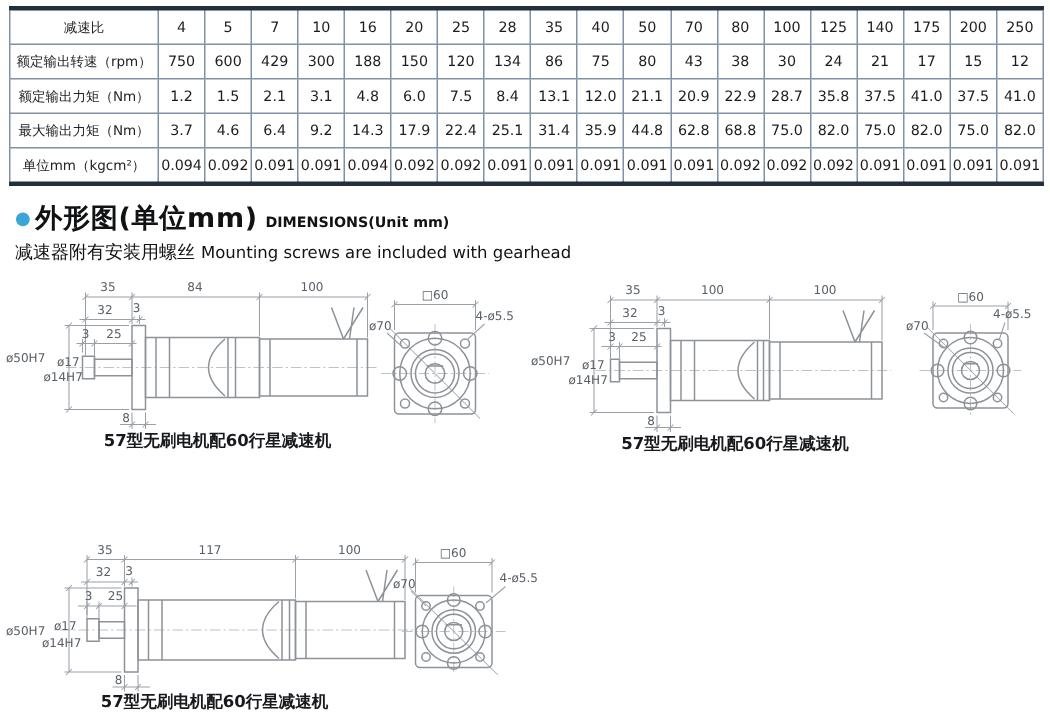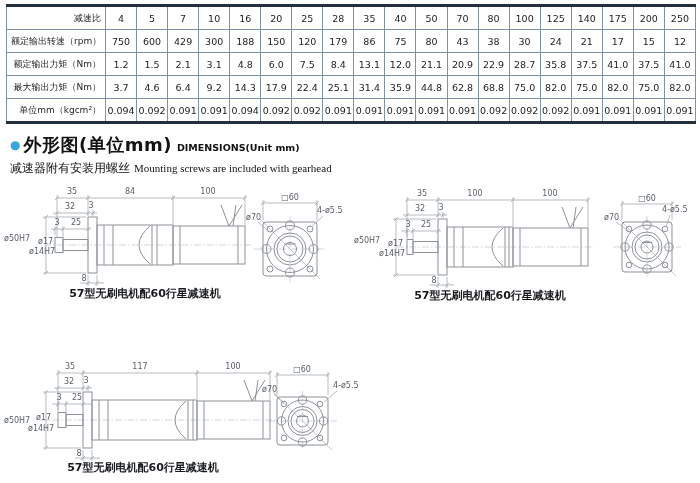--- a/index.html
+++ b/index.html
@@ -2,30 +2,30 @@
 <html><head>
 <meta charset="utf-8">
 <style>
   html,body{margin:0;padding:0;background:#ffffff;}
   .page{position:relative;width:700px;height:483px;background:#ffffff;overflow:hidden;
         font-family:"DejaVu Sans","Liberation Sans",sans-serif;}
   
   .spec{position:absolute;left:6px;top:4px;width:690px;border-collapse:collapse;table-layout:fixed;
         border-top:3px solid #232f3d;border-bottom:3px solid #232f3d;
         border-left:1px solid #6e8299;border-right:1px solid #6e8299;}
-  .spec th{width:90px;text-align:right;padding:0 4px;font-weight:normal;font-size:9px;color:#212427;}
+  .spec th{width:90px;text-align:center;padding:0 4px;font-weight:normal;font-size:9px;color:#212427;}
   .spec td{text-align:center;font-size:9.5px;color:#1b1d20;padding:0;}
   .spec th,.spec td{border:1px solid #7e92a8;height:22px;overflow:hidden;white-space:nowrap;}
   
   .sec{position:absolute;left:10px;top:133px;color:#101214;}
   .sec .bullet{color:#3aa5da;font-size:12px;margin-right:3px;vertical-align:2px;}
   .sec .t-cn{font-size:18px;font-weight:bold;letter-spacing:0.5px;}
   .sec .t-en{font-size:9.5px;font-weight:bold;margin-left:5px;text-align:center;}
   .sec .note{margin-top:3px;font-size:12px;}
-  .sec .n-en{font-size:11px;margin-left:4px;font-family:Liberation Serif, serif;}
+  .sec .n-en{font-size:11px;margin-left:4px;}
   
   .draw{position:absolute;left:0;top:0;}
   .ln{stroke:#8d9299;stroke-width:1;fill:none;}
   .dim{stroke:#9aa0a7;stroke-width:0.7;fill:none;}
   .cl{stroke:#b6bbc1;stroke-width:0.6;fill:none;stroke-dasharray:7 2 1.5 2;}
   .thin{stroke:#a7adb4;stroke-width:0.7;fill:none;}
   .dt{font-size:8px;fill:#595f66;}
   .cap{font-size:11px;font-weight:600;fill:#17191d;}
 </style>
 </head>
@@ -59,21 +59,21 @@
         </tr>
         <tr>
           <th>额定输出转速（rpm）</th>
           <td>750</td>
           <td>600</td>
           <td>429</td>
           <td>300</td>
           <td>188</td>
           <td>150</td>
           <td>120</td>
-          <td>179</td>
+          <td>134</td>
           <td>86</td>
           <td>75</td>
           <td>80</td>
           <td>43</td>
           <td>38</td>
           <td>30</td>
           <td>24</td>
           <td>21</td>
           <td>17</td>
           <td>15</td>

